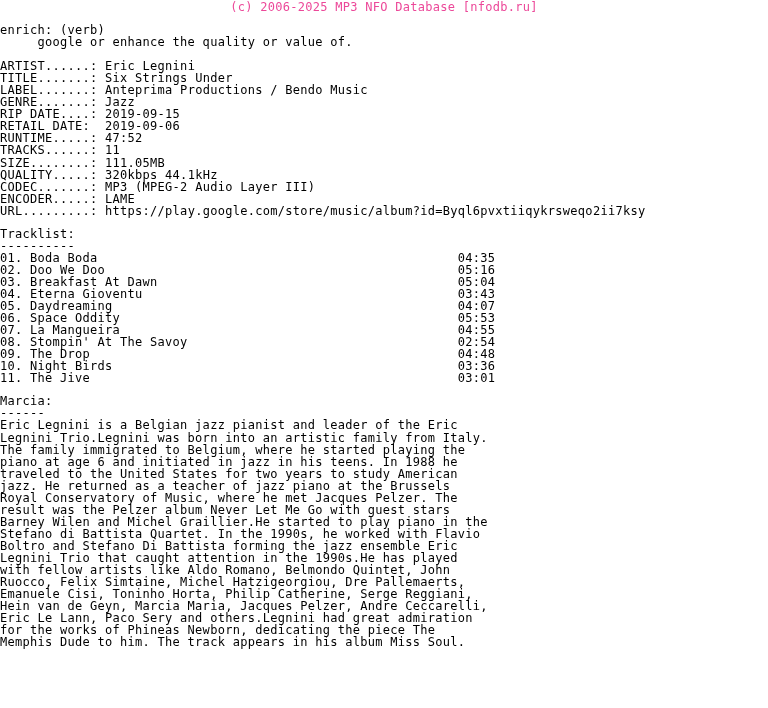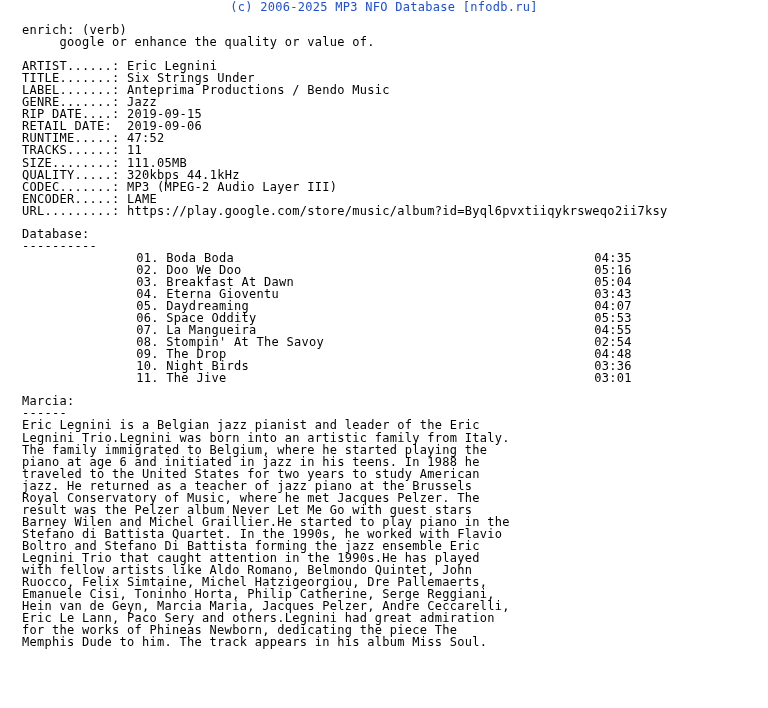--- a/index.html
+++ b/index.html
@@ -39,41 +39,41 @@
     font-size: 12px;
     line-height: 12.05px;
     letter-spacing: 0.28px;
     padding-top: 1px;
     white-space: pre;
   }
   .spacer-1 { height: 11px; }
   .spacer-2 { height: 12px; }
   .spacer-3 { height: 11px; }
   .spacer-4 { height: 11px; }
-  .line { display: block; white-space: pre; padding-left: 22px; }
-  .tl-row { display: block; white-space: pre; text-align: center; }
+  .line { display: block; white-space: pre; }
+  .tl-row { display: block; white-space: pre; }
 </style>
 </head>
 <body>
 
 <div class="nfo">
 
-  <div class="header-bar" style="color: #1d4ed8;">(c) 2006-2025 MP3 NFO Database [nfodb.ru]</div>
+  <div class="header-bar" style="color: #ec4899;">(c) 2006-2025 MP3 NFO Database [nfodb.ru]</div>
 
   <div class="spacer-1"></div>
 
   <pre><span class="line">enrich: (verb)</span><span class="line">     google or enhance the quality or value of.</span></pre>
 
   <div class="spacer-2"></div>
 
   <pre id="metadata-block"><span class="line"><span>ARTIST......: </span><span>Eric Legnini</span></span><span class="line"><span>TITLE.......: </span><span>Six Strings Under</span></span><span class="line"><span>LABEL.......: </span><span>Anteprima Productions / Bendo Music</span></span><span class="line"><span>GENRE.......: </span><span>Jazz</span></span><span class="line"><span>RIP DATE....: </span><span>2019-09-15</span></span><span class="line"><span>RETAIL DATE:  </span><span>2019-09-06</span></span><span class="line"><span>RUNTIME.....: </span><span>47:52</span></span><span class="line"><span>TRACKS......: </span><span>11</span></span><span class="line"><span>SIZE........: </span><span>111.05MB</span></span><span class="line"><span>QUALITY.....: </span><span>320kbps 44.1kHz</span></span><span class="line"><span>CODEC.......: </span><span>MP3 (MPEG-2 Audio Layer III)</span></span><span class="line"><span>ENCODER.....: </span><span>LAME</span></span><span class="line"><span>URL.........: </span><span>https://play.google.com/store/music/album?id=Byql6pvxtiiqykrsweqo2ii7ksy</span></span></pre>
 
   <div class="spacer-3"></div>
 
-  <pre><span class="line">Database:</span><span class="line">----------</span></pre>
+  <pre><span class="line">Tracklist:</span><span class="line">----------</span></pre>
 
   <pre id="tracklist-block"><span class="tl-row"><span>01. </span><span>Boda Boda                                                </span><span>04:35</span></span><span class="tl-row"><span>02. </span><span>Doo We Doo                                               </span><span>05:16</span></span><span class="tl-row"><span>03. </span><span>Breakfast At Dawn                                        </span><span>05:04</span></span><span class="tl-row"><span>04. </span><span>Eterna Gioventu                                          </span><span>03:43</span></span><span class="tl-row"><span>05. </span><span>Daydreaming                                              </span><span>04:07</span></span><span class="tl-row"><span>06. </span><span>Space Oddity                                             </span><span>05:53</span></span><span class="tl-row"><span>07. </span><span>La Mangueira                                             </span><span>04:55</span></span><span class="tl-row"><span>08. </span><span>Stompin' At The Savoy                                    </span><span>02:54</span></span><span class="tl-row"><span>09. </span><span>The Drop                                                 </span><span>04:48</span></span><span class="tl-row"><span>10. </span><span>Night Birds                                              </span><span>03:36</span></span><span class="tl-row"><span>11. </span><span>The Jive                                                 </span><span>03:01</span></span></pre>
 
   <div class="spacer-4"></div>
 
   <pre><span class="line">Marcia:</span><span class="line">------</span></pre>
 
   <pre id="notes-block"><span class="line">Eric Legnini is a Belgian jazz pianist and leader of the Eric</span><span class="line">Legnini Trio.Legnini was born into an artistic family from Italy.</span><span class="line">The family immigrated to Belgium, where he started playing the</span><span class="line">piano at age 6 and initiated in jazz in his teens. In 1988 he</span><span class="line">traveled to the United States for two years to study American</span><span class="line">jazz. He returned as a teacher of jazz piano at the Brussels</span><span class="line">Royal Conservatory of Music, where he met Jacques Pelzer. The</span><span class="line">result was the Pelzer album Never Let Me Go with guest stars</span><span class="line">Barney Wilen and Michel Graillier.He started to play piano in the</span><span class="line">Stefano di Battista Quartet. In the 1990s, he worked with Flavio</span><span class="line">Boltro and Stefano Di Battista forming the jazz ensemble Eric</span><span class="line">Legnini Trio that caught attention in the 1990s.He has played</span><span class="line">with fellow artists like Aldo Romano, Belmondo Quintet, John</span><span class="line">Ruocco, Felix Simtaine, Michel Hatzigeorgiou, Dre Pallemaerts,</span><span class="line">Emanuele Cisi, Toninho Horta, Philip Catherine, Serge Reggiani,</span><span class="line">Hein van de Geyn, Marcia Maria, Jacques Pelzer, Andre Ceccarelli,</span><span class="line">Eric Le Lann, Paco Sery and others.Legnini had great admiration</span><span class="line">for the works of Phineas Newborn, dedicating the piece The</span><span class="line">Memphis Dude to him. The track appears in his album Miss Soul.</span></pre>
 
 </div>

